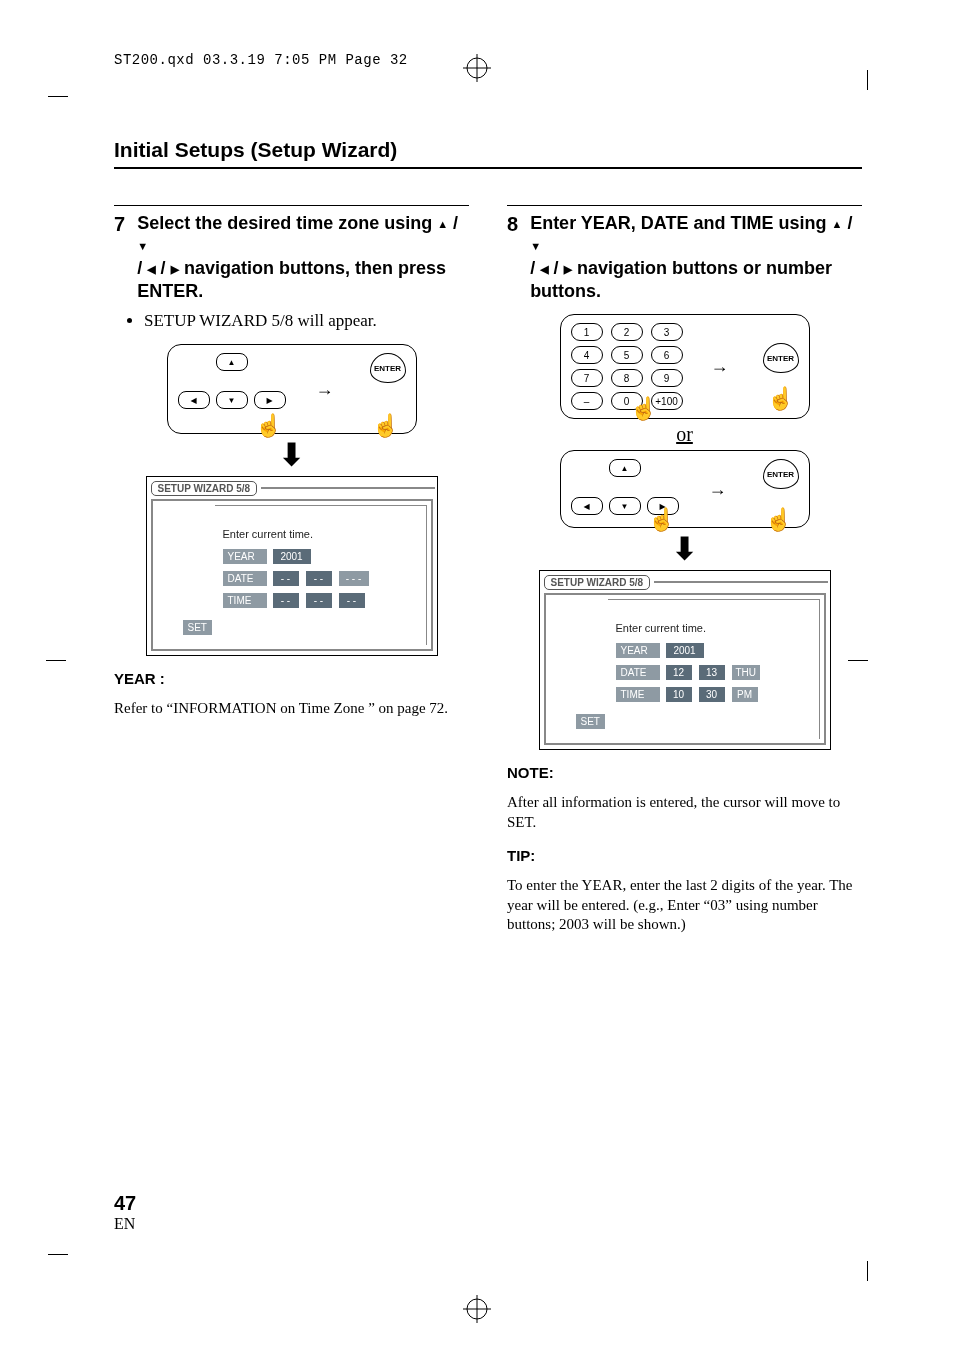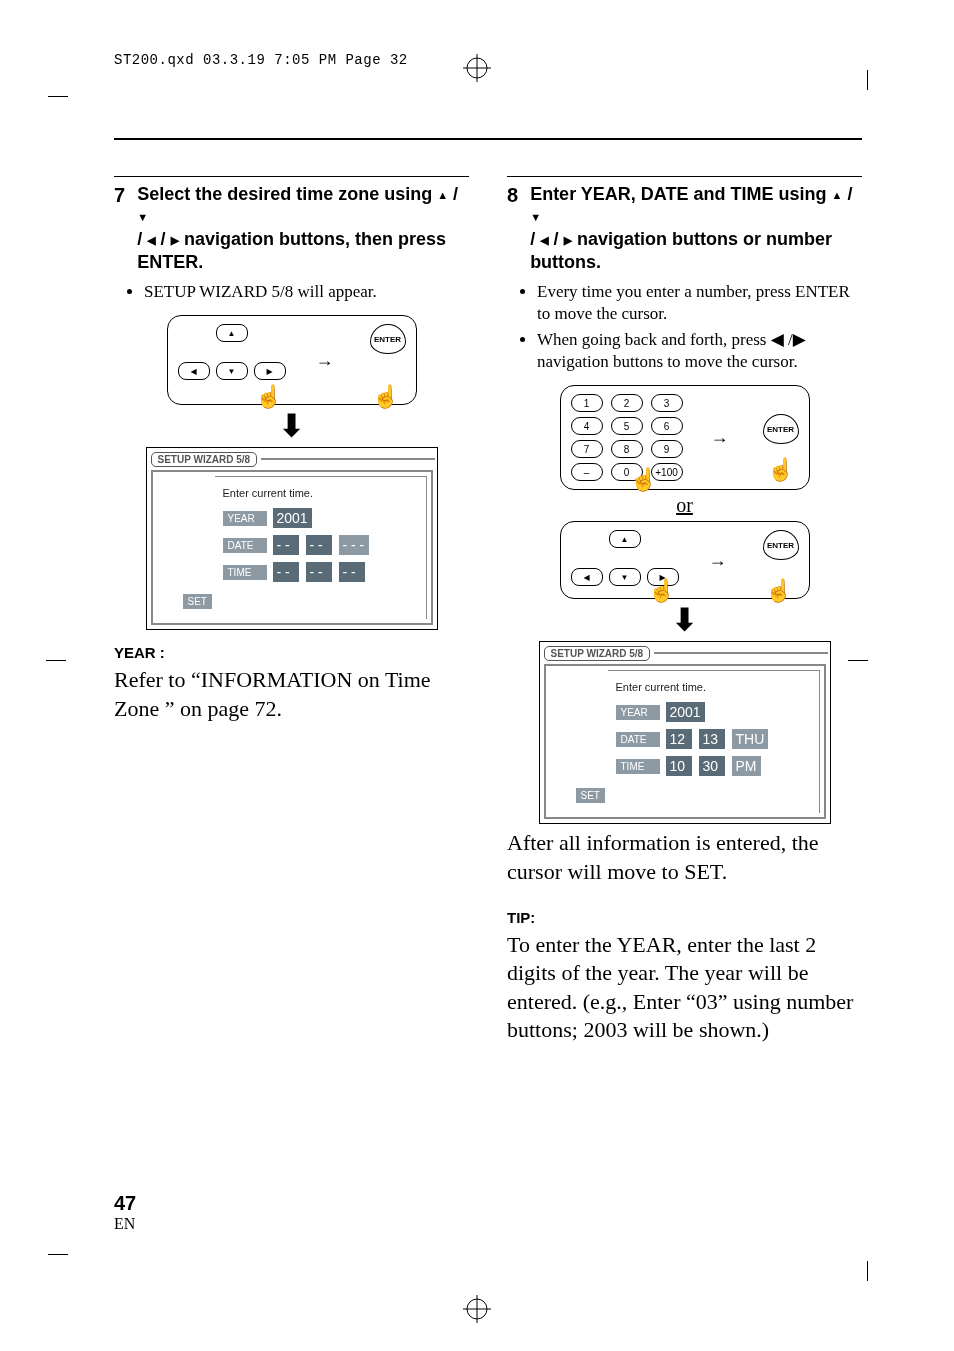--- a/index.html
+++ b/index.html
@@ -79,23 +79,23 @@
     margin-bottom: 4px;
     line-height: 1.3;
   }
   .note-label {
     font-family: Helvetica, Arial, sans-serif;
     font-weight: bold;
     font-size: 15px;
     margin-top: 14px;
   }
   .note-text {
-    font-size: 22px;
+    font-size: 15px;
     line-height: 1.3;
-    margin-top: 5px;
+    margin-top: 12px;
   }
   
   .diagram-wrap {
     display: flex;
     flex-direction: column;
     align-items: center;
     margin-top: 12px;
   }
   .remote-box {
     border: 1.5px solid #000;
@@ -192,21 +192,21 @@
     border: 2px solid #888;
     margin: 0 4px 4px 4px;
     padding: 4px;
     background: #fff;
   }
   .screen-inner {
     border: 1px solid #888;
     border-left: none;
     border-bottom: none;
     margin-left: 58px;
-    padding: 10px 8px 10px 8px;
+    padding: 22px 8px 10px 8px;
   }
   .screen-caption {
     font-size: 11px;
     color: #222;
     margin-bottom: 8px;
   }
   .row {
     display: flex;
     align-items: center;
     gap: 5px;
@@ -217,23 +217,24 @@
     background: #8e9aa3;
     color: #fff;
     font-size: 10px;
     padding: 2px 5px;
     width: 34px;
     text-align: left;
   }
   .cell {
     background: #5a6b78;
     color: #fff;
-    font-size: 14px;
+    font-size: 10px;
     padding: 2px 4px;
     min-width: 18px;
+    text-align: center;
     border: 1px solid #fff;
   }
   .cell.light {
     background: #8e9aa3;
   }
   .set-wrap {
     margin-top: 8px;
     margin-left: -58px;
     padding-left: 0;
   }
@@ -338,20 +339,21 @@
   </div>
   <span class="crop tl"></span>
   <span class="crop tr"></span>
   <span class="crop ml"></span>
   <span class="crop mr"></span>
   <span class="crop bl"></span>
   <span class="crop br"></span>
 
   <div class="running-head">ST200.qxd  03.3.19 7:05 PM  Page 32</div>
 
+  <div class="section-title">Initial Setups (Setup Wizard)</div>
   <hr class="rule-thick">
 
   <div class="columns">
 
     <div class="col">
       <hr class="col-rule">
       <div class="step">
         <div class="step-num">7</div>
         <div class="step-text">
           <span>Select the desired time zone using </span><span class="tri">▲</span> / <span class="tri">▼</span><br>
@@ -418,24 +420,20 @@
 
     <div class="col">
       <hr class="col-rule">
       <div class="step">
         <div class="step-num">8</div>
         <div class="step-text">
           <span>Enter YEAR, DATE and TIME using </span><span class="tri">▲</span> / <span class="tri">▼</span><br>
           / <span class="tri">◀</span> / <span class="tri">▶</span><span> navigation buttons or number buttons.</span>
         </div>
       </div>
-      <ul class="body-list">
-        <li>Every time you enter a number, press ENTER to move the cursor.</li>
-        <li>When going back and forth, press ◀ /▶ navigation buttons to move the cursor.</li>
-      </ul>
 
       <div class="diagram-wrap">
         <div class="numpad-box">
           <div class="numpad">
             <div class="numbtn">1</div>
             <div class="numbtn">2</div>
             <div class="numbtn">3</div>
             <div class="numbtn">4</div>
             <div class="numbtn">5</div>
             <div class="numbtn">6</div>
@@ -494,20 +492,21 @@
                 <span class="cell light">PM</span>
               </div>
               <div class="set-wrap">
                 <span class="row-label">SET</span>
               </div>
             </div>
           </div>
         </div>
       </div>
 
+      <div class="note-label">NOTE:</div>
       <p class="note-text">After all information is entered, the cursor will move to SET.</p>
 
       <div class="note-label">TIP:</div>
       <p class="note-text">To enter the YEAR, enter the last 2 digits of the year. The year will be entered. (e.g., Enter “03” using number buttons; 2003 will be shown.)</p>
     </div>
   </div>
 
   <div class="page-num">
     <span class="n">47</span>
     <span class="en">EN</span>

